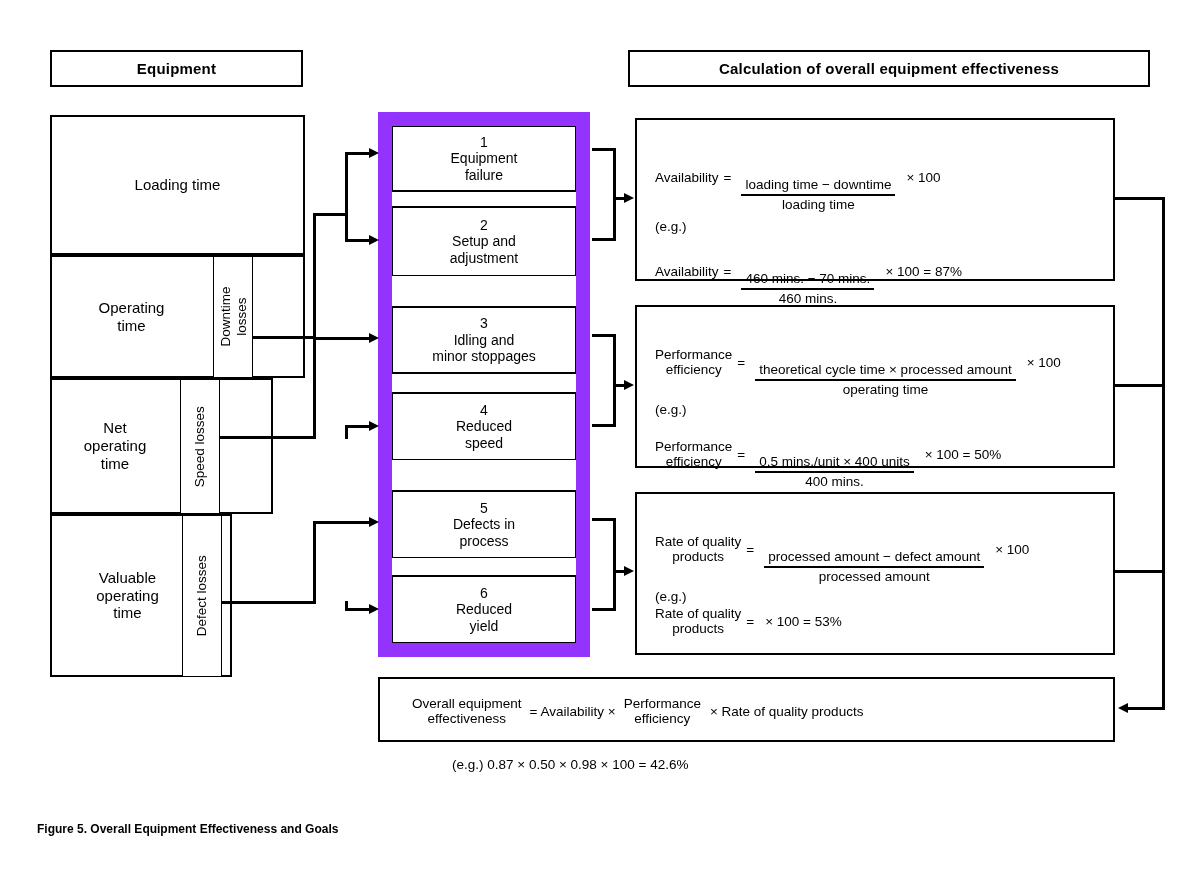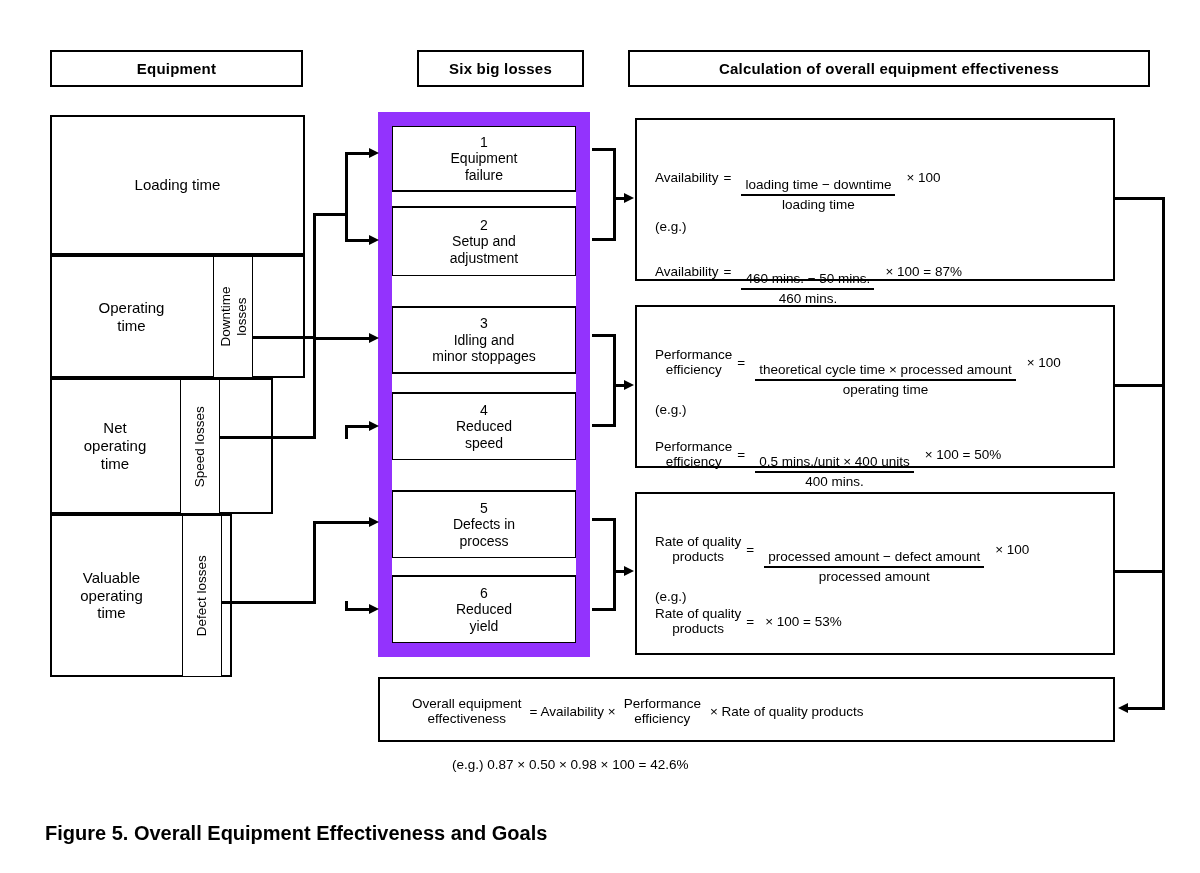--- a/index.html
+++ b/index.html
@@ -47,33 +47,30 @@
 
   
   .ln{position:absolute;background:#000;}
   .arrow-r{position:absolute;width:0;height:0;
            border-top:5.5px solid transparent;border-bottom:5.5px solid transparent;
            border-left:10px solid #000;}
   .arrow-l{position:absolute;width:0;height:0;
            border-top:5.5px solid transparent;border-bottom:5.5px solid transparent;
            border-right:10px solid #000;}
 
-  .caption{position:absolute;font-weight:bold;font-size:20px;margin-left:8px;}
+  .caption{position:absolute;font-weight:bold;font-size:12px;}
   .egline{position:absolute;font-size:13.5px;}
 </style>
 </head>
 <body>
 
 <div class="canvas">
 
   <div class="hdr" style="left:50px;top:50px;width:253px;height:37px;">
     <span>Equipment</span>
-  </div>
-  <div class="hdr" style="left:417px;top:50px;width:167px;height:37px;">
-    <span>Six big losses</span>
   </div>
   <div class="hdr" style="left:628px;top:50px;width:522px;height:37px;">
     <span>Calculation of overall equipment effectiveness</span>
   </div>
 
   <div class="bx" style="left:50px;top:115px;width:255px;height:140px;"></div>
   <div class="cell" style="left:50px;top:115px;width:255px;height:140px;">
     <span>Loading time</span>
   </div>
 
@@ -93,21 +90,21 @@
     <span>Net
 operating
 time</span>
   </div>
 
   <div class="vlabel" style="left:180px;top:379px;width:40px;height:135px;">
     <span>Speed losses</span>
   </div>
 
   <div class="bx" style="left:50px;top:514px;width:182px;height:163px;"></div>
-  <div class="cell" style="left:34px;top:514px;width:132px;height:163px;white-space:pre-line;padding-left:23px;">
+  <div class="cell" style="left:50px;top:514px;width:132px;height:163px;white-space:pre-line;padding-left:23px;">
     <span>Valuable
 operating
 time</span>
   </div>
 
   <div class="vlabel" style="left:182px;top:515px;width:40px;height:162px;">
     <span>Defect losses</span>
   </div>
 
   <div class="purple-frame" style="left: 378px; top: 112px; width: 212px; height: 545px; background: rgb(147, 51, 253);"></div>
@@ -153,21 +150,21 @@
         <span class="bar"></span>
         <span class="bot">loading time</span>
       </span>
       <span class="tail">× 100</span>
     </div>
     <div class="eg" style="margin:6px 0 0 18px;">(e.g.)</div>
     <div class="frow" style="margin:2px 0 0 18px;">
       <span class="lhs">Availability</span>
       <span class="eq">=</span>
       <span class="frac">
-        <span class="top">460 mins. − 50 mins.</span>
+        <span class="top">460 mins. − 70 mins.</span>
         <span class="bar"></span>
         <span class="bot">460 mins.</span>
       </span>
       <span class="tail">× 100 = 87%</span>
     </div>
   </div>
 
   <div class="fbox" style="left:635px;top:305px;width:480px;height:163px;">
     <div class="frow" style="margin:20px 0 0 18px;">
       <span class="lhs">

